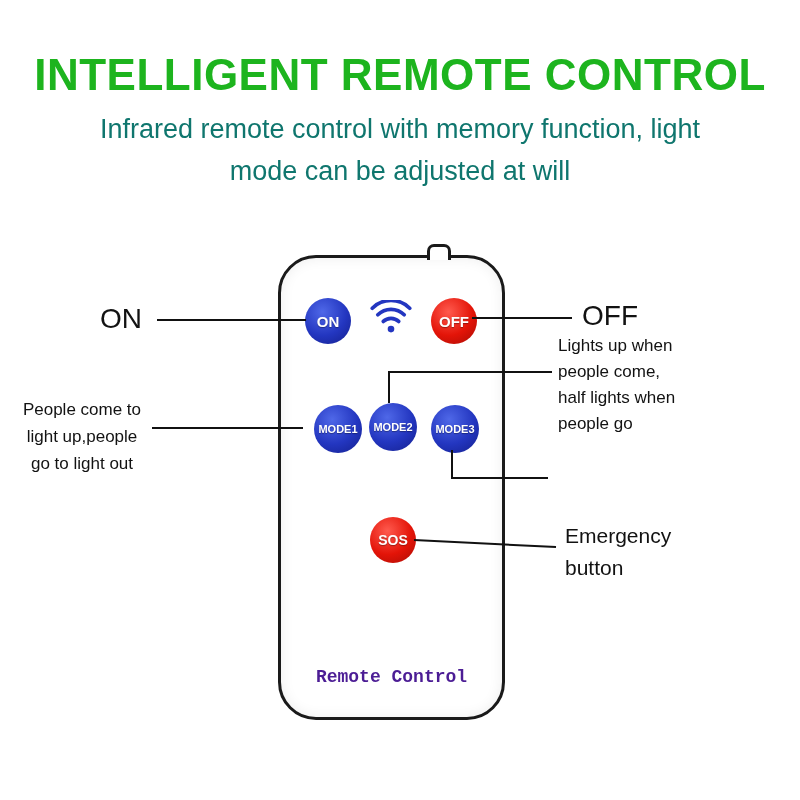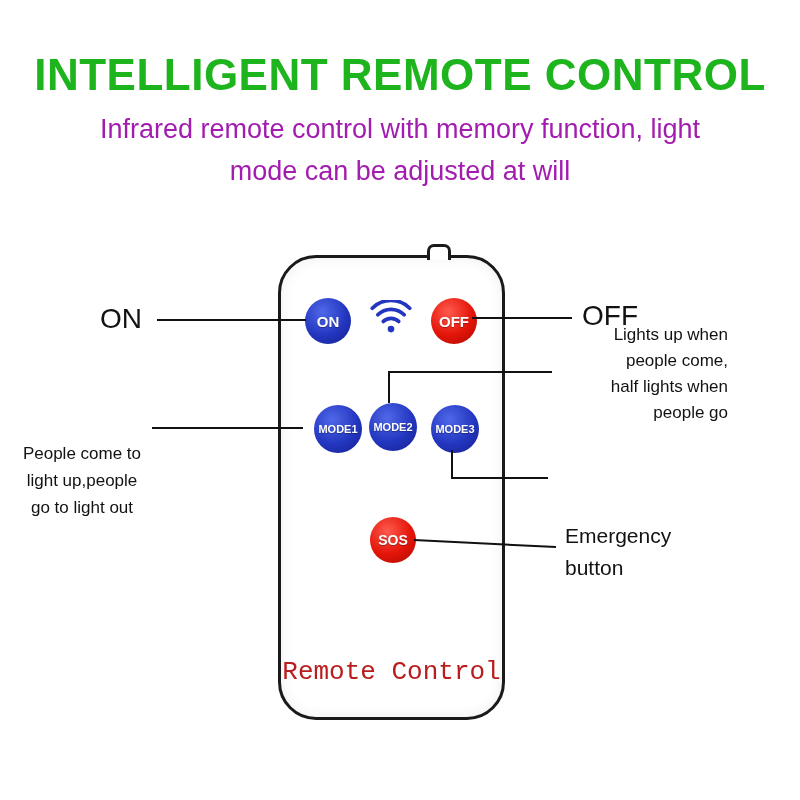--- a/index.html
+++ b/index.html
@@ -15,21 +15,21 @@
   .title {
     position: absolute; top: 50px; left: 0; width: 100%;
     text-align: center;
     font-size: 44px; font-weight: 800; letter-spacing: 0.5px;
     color: #1db41e;
     font-family: "Liberation Sans", sans-serif;
   }
   .subtitle {
     position: absolute; top: 108px; left: 0; width: 100%;
     text-align: center;
-    font-size: 27px; line-height: 42px; color: #a21caf;
+    font-size: 27px; line-height: 42px; color: #0f766e;
     white-space: pre-line;
   }
 
   
   .remote {
     position: absolute; left: 278px; top: 255px;
     width: 227px; height: 465px;
     background: #ffffff;
     border: 3px solid #1a1a1a;
     border-radius: 38px;
@@ -55,40 +55,40 @@
   .btn-off  { left: 150px; top: 40px;  width: 46px; height: 46px; font-size: 15px; }
   .btn-m1   { left: 33px;  top: 147px; width: 48px; height: 48px; font-size: 11px; }
   .btn-m2   { left: 88px;  top: 145px; width: 48px; height: 48px; font-size: 11px; }
   .btn-m3   { left: 150px; top: 147px; width: 48px; height: 48px; font-size: 11px; }
   .btn-sos  { left: 89px;  top: 259px; width: 46px; height: 46px; font-size: 14px; text-align: center; }
   .wifi { position: absolute; left: 88px; top: 42px; width: 44px; height: 34px; }
   .brand {
     position: absolute; bottom: 30px; left: 0; width: 100%;
     text-align: center;
     font-family: "Liberation Mono", monospace;
-    font-weight: normal; font-size: 26px; color: #b91c1c;
+    font-weight: bold; font-size: 18px; color: #4c1d95;
   }
 
   
   .lines {
     position: absolute; left: 0; top: 0; width: 800px; height: 800px;
     z-index: 2; pointer-events: none;
   }
 
   
   .ann { position: absolute; color: #121212; z-index: 3; }
   .ann-on  { left: 100px; top: 303px; font-size: 28px; }
   .ann-off { left: 582px; top: 300px; font-size: 28px; }
   .ann-mode2 {
-    left: 558px; top: 322px; width: 170px;
-    font-size: 17px; line-height: 26px; white-space: pre-line; text-align: right;
+    left: 558px; top: 333px; width: 170px;
+    font-size: 17px; line-height: 26px; white-space: pre-line; text-align: left;
   }
   .ann-mode1 {
     left: 8px; top: 396px; width: 148px;
-    font-size: 17px; line-height: 27px; white-space: pre-line; text-align: center; margin-top: 44px;
+    font-size: 17px; line-height: 27px; white-space: pre-line; text-align: center;
   }
   .ann-mode3 { left: 556px; top: 466px; font-size: 21px; }
   .ann-sos {
     left: 565px; top: 520px; width: 140px;
     font-size: 21px; line-height: 32px; white-space: pre-line; text-align: left;
   }
 </style>
 </head>
 <body>
 

